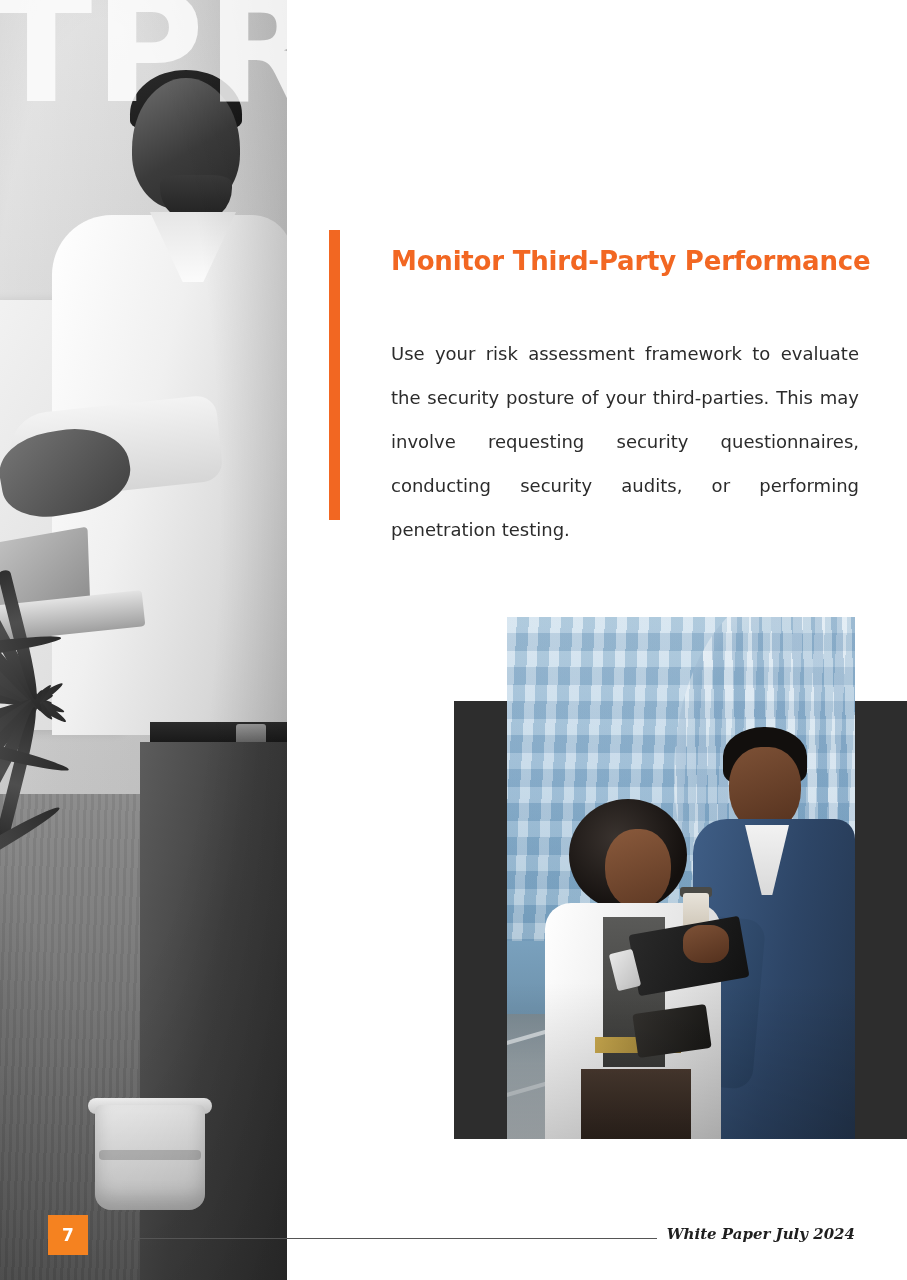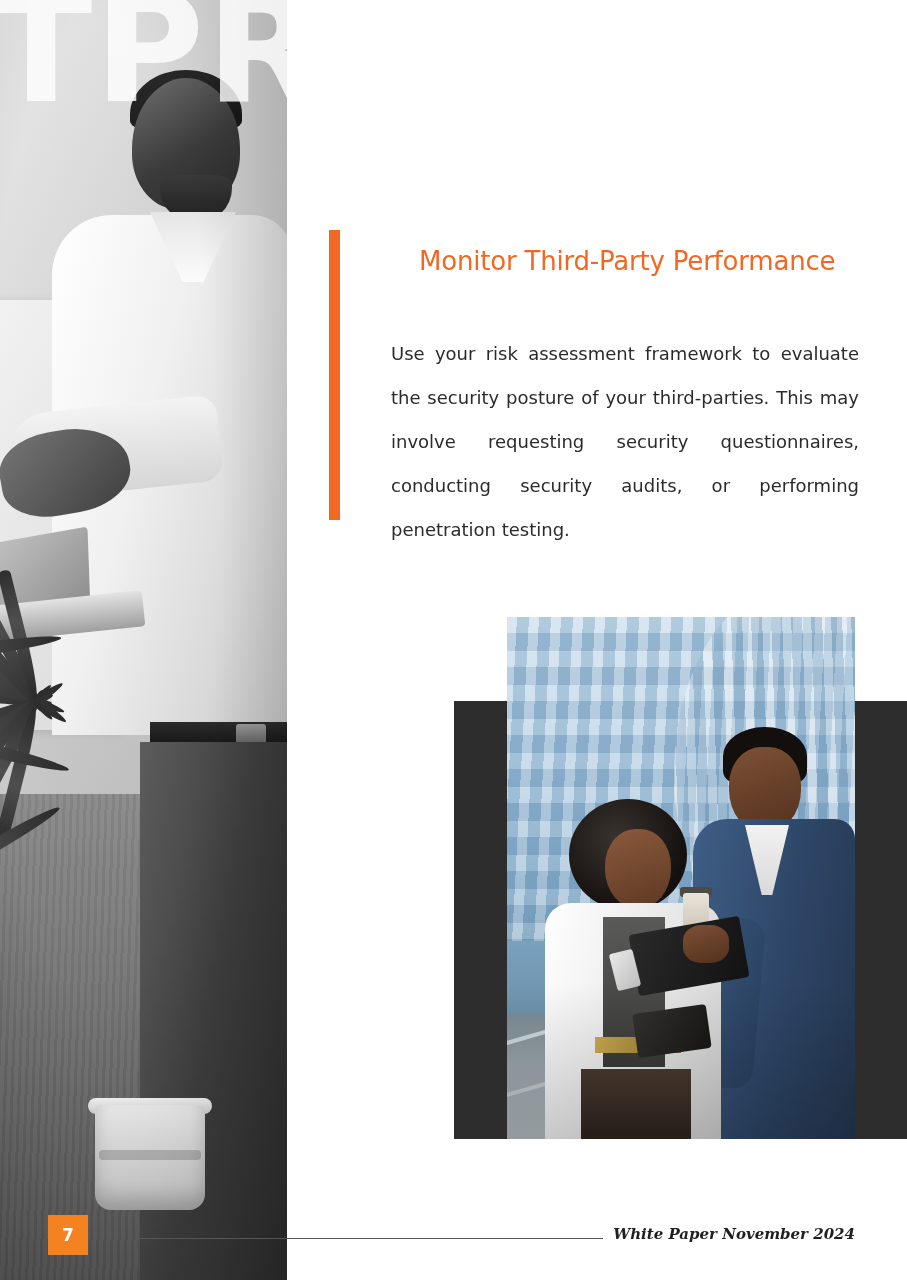--- a/index.html
+++ b/index.html
@@ -263,25 +263,24 @@
     background: #f26722;
   }
 
   .heading {
     position: absolute;
     left: 104px;
     top: 229px;
     width: 480px;
     font-family: "DejaVu Sans", sans-serif;
     font-size: 26px;
-    font-weight: 400;
+    font-weight: 700;
     line-height: 1.18;
     color: #f26722;
     letter-spacing: -0.2px;
-    margin-left: 28px;
   }
 
   .body-text {
     position: absolute;
     left: 104px;
     top: 314px;
     width: 468px;
     font-family: "DejaVu Sans", sans-serif;
     font-size: 18px;
     line-height: 44px;
@@ -659,13 +658,13 @@
       <div class="phone"></div>
       <div class="tablet"></div>
 
       <div class="photo2-shade"></div>
     </div>
   </div>
 </div>
 
 <div class="footer-rule"></div>
 <div class="page-badge">7</div>
-<div class="footer-note">White Paper November 2024</div>
+<div class="footer-note">White Paper July 2024</div>
 
 </body></html>

